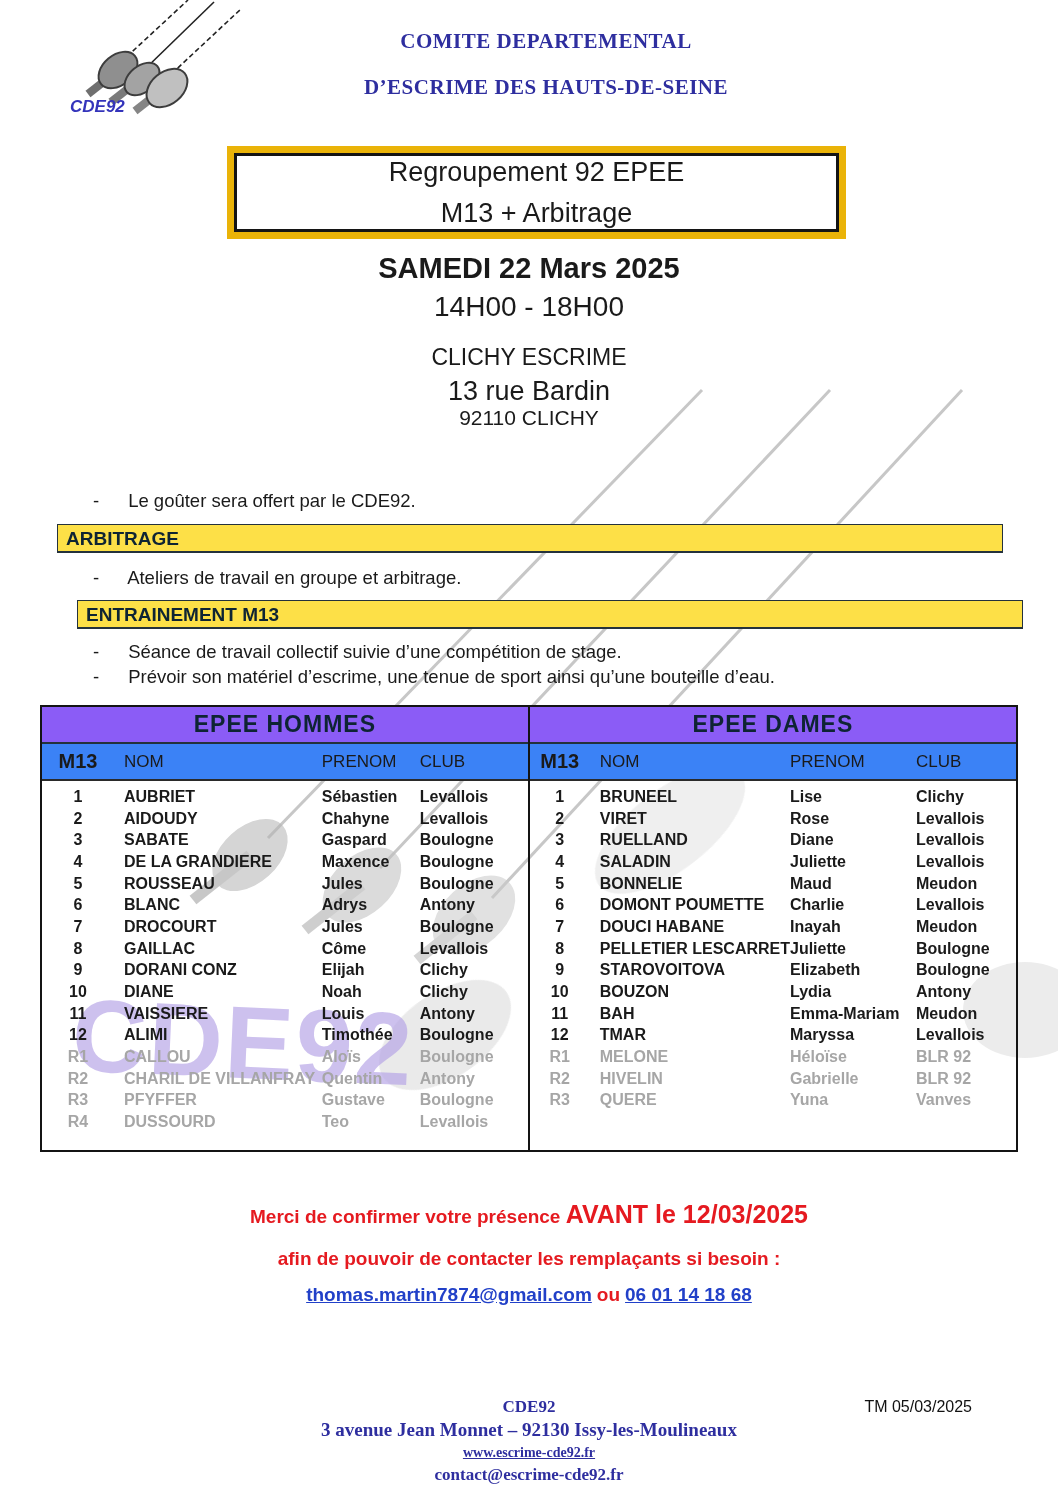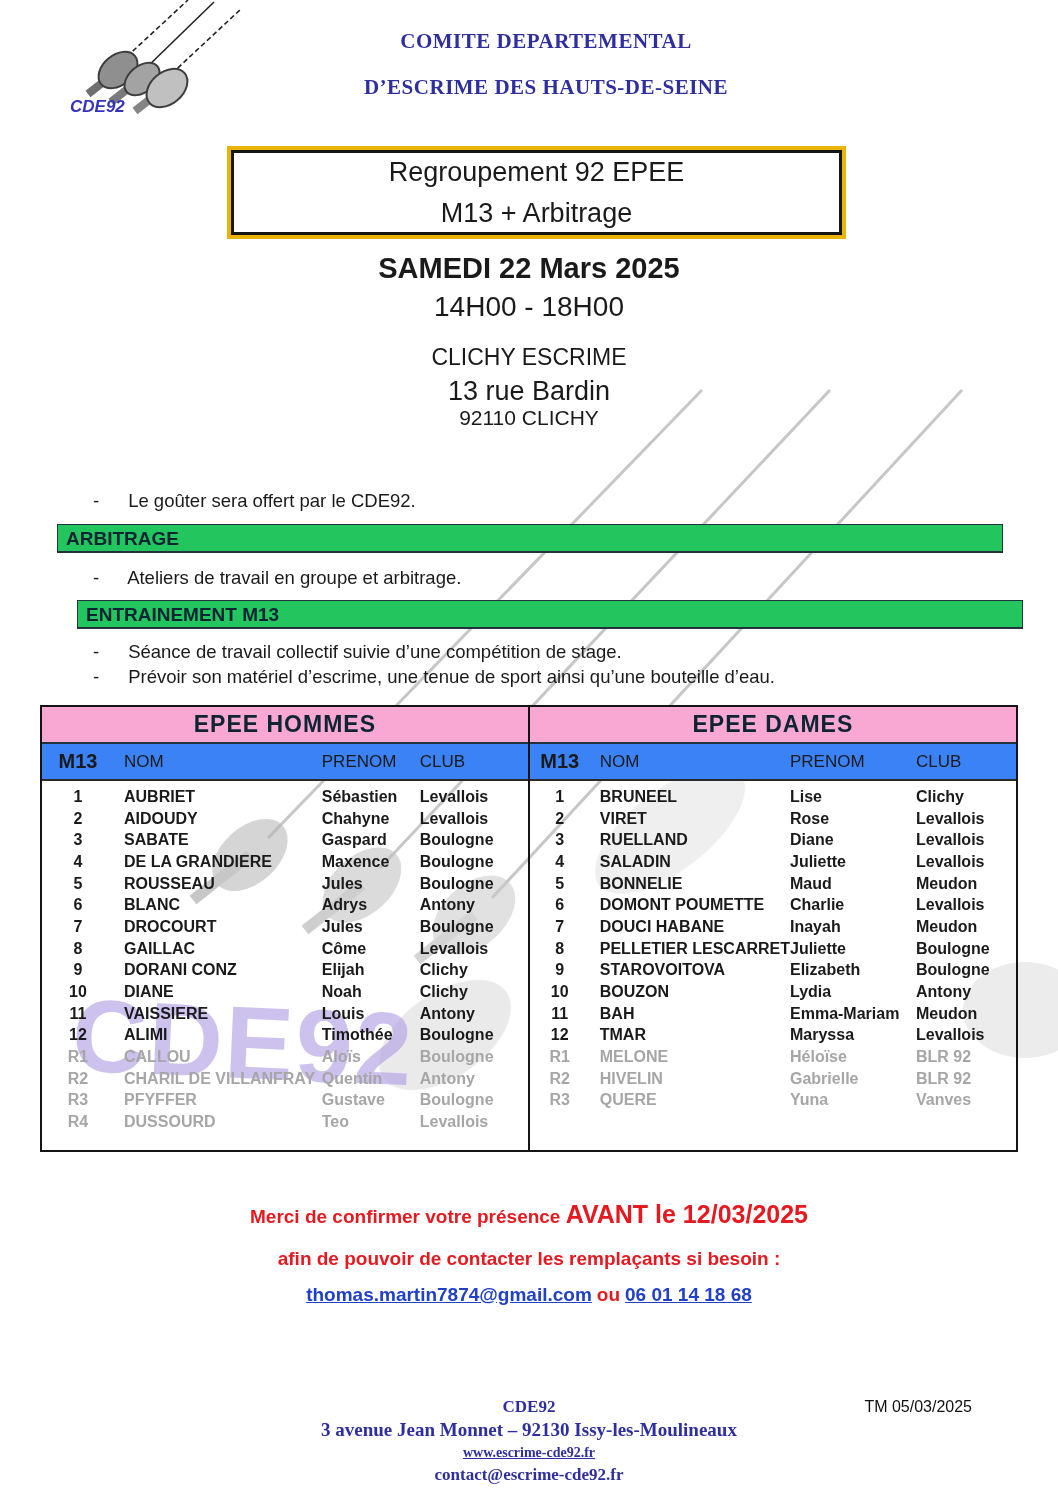--- a/index.html
+++ b/index.html
@@ -19,21 +19,21 @@
   
   .logo{position:absolute;left:66px;top:0px;}
   .doc-title{
     position:absolute;left:0;top:18px;width:100%;text-align:center;
     font-family:"Liberation Serif",serif;font-weight:bold;
     font-size:21px;line-height:46px;color:#2e2e9f;letter-spacing:.5px;padding-left:17px;
   }
   
   .event-box{
     position:absolute;left:227px;top:146px;width:619px;height:93px;
-    border:4px solid #eab308;padding:0;box-sizing:border-box;
+    border:7px solid #eab308;padding:0;box-sizing:border-box;
   }
   .event-box-inner{
     width:100%;height:100%;border:3px solid #141414;box-sizing:border-box;
     display:flex;flex-direction:column;justify-content:center;align-items:center;
     font-size:27px;line-height:41px;color:#1a1a1a;
   }
   .center-line{position:absolute;left:0;width:100%;text-align:center;}
   .date-line{top:252px;font-size:29px;font-weight:bold;}
   .time-line{top:291px;font-size:28px;font-weight:normal;}
   .venue-line{top:344px;font-size:23px;}
@@ -42,35 +42,35 @@
   
   .bullet{position:absolute;left:93px;font-size:18.5px;color:#1a1a1a;}
   .bullet::before{content:"-";display:inline-block;width:30px;}
   .b-gouter{top:490px;}
   .b-ateliers{top:567px;}
   .b-seance{top:641px;}
   .b-prevoir{top:666px;}
   
   .banner{
     position:absolute;left:57px;width:946px;height:29px;
-    background:#22c55e;border:1px solid #24323c;box-sizing:border-box;
+    background:#fde047;border:1px solid #24323c;box-sizing:border-box;
     font-size:19px;font-weight:600;color:#0e2433;line-height:27px;
     padding-left:8px;border-bottom-width:2px;
   }
   .banner-arbitrage{top:524px;}
   .banner-entrainement{top:600px;margin-left:20px;}
   
   .table-wrap{
     position:absolute;left:40px;top:705px;width:978px;height:447px;
     border:2px solid #141414;box-sizing:border-box;display:flex;
   }
   .t-half{width:489px;display:flex;flex-direction:column;box-sizing:border-box;}
   .t-half.right{border-left:2px solid #141414;width:489px;}
   .t-title{
-    height:37px;flex:0 0 37px;background:#f9a8d4;border-bottom:2px solid #24323c;
+    height:37px;flex:0 0 37px;background:#8b5cf6;border-bottom:2px solid #24323c;
     display:flex;align-items:center;justify-content:center;
     font-size:23px;font-weight:600;color:#0e2433;letter-spacing:1px;box-sizing:border-box;
   }
   .t-sub{
     height:37px;flex:0 0 37px;background:#3b82f6;border-bottom:2px solid #2a2a2a;
     display:flex;align-items:center;font-size:17px;color:#1a1a1a;box-sizing:border-box;
   }
   .t-sub .c-num{font-size:20px;font-weight:bold;}
   .t-body{flex:1;padding-top:5px;}
   .trow{display:flex;height:21.7px;align-items:center;font-weight:bold;font-size:16px;}

